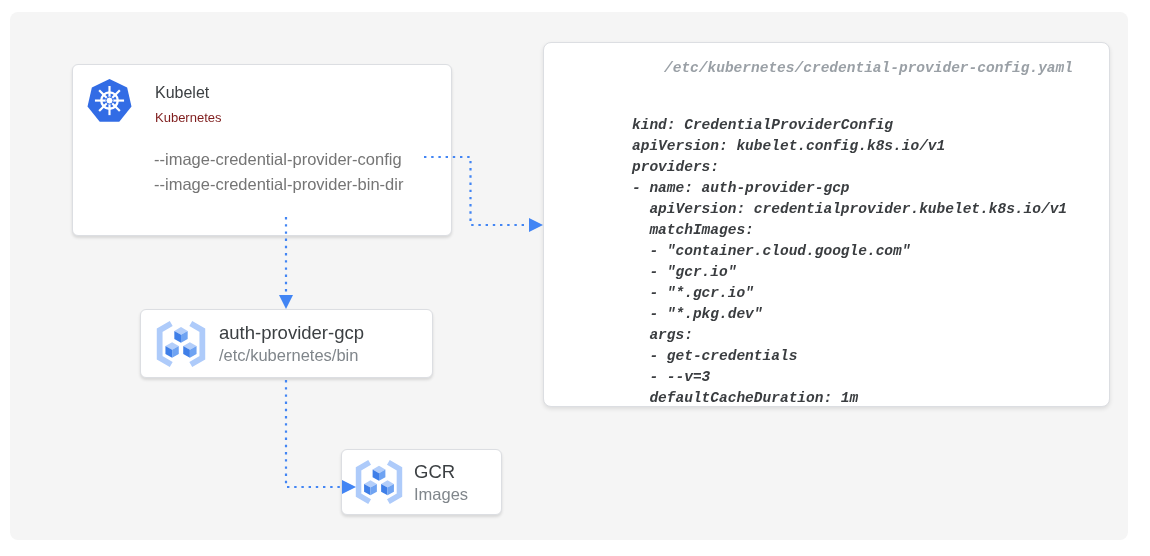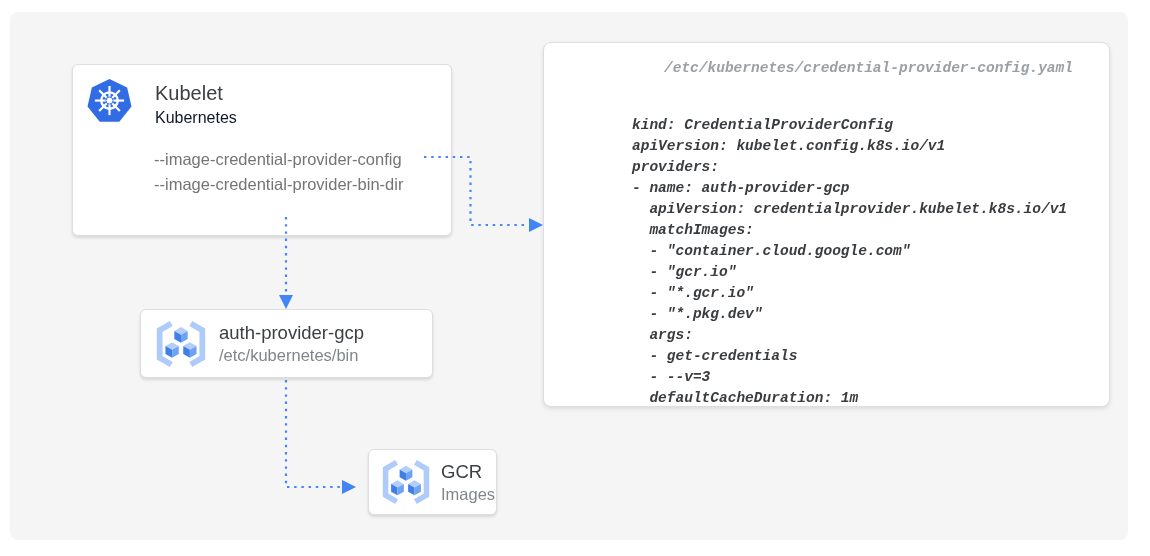--- a/index.html
+++ b/index.html
@@ -12,29 +12,29 @@
     position:absolute;left:10px;top:12px;width:1118px;height:528px;
     background:#f5f5f5;border-radius:8px;
   }
   .card{
     position:absolute;background:#ffffff;border:1px solid #dcdee2;
     border-radius:6px;box-shadow:0 2px 3px rgba(0,0,0,0.12);
     box-sizing:border-box;z-index:2;
   }
   .kubelet-card{left:72px;top:64px;width:380px;height:172px;}
   .auth-card{left:140px;top:309px;width:293px;height:69px;}
-  .gcr-card{left:368px;top:449px;width:129px;height:66px;}
+  .gcr-card{left:341px;top:449px;width:161px;height:66px;}
   .code-panel{
     position:absolute;left:543px;top:42px;width:567px;height:365px;
     background:#ffffff;border:1px solid #dcdee2;border-radius:8px;
     box-shadow:0 2px 4px rgba(0,0,0,0.10);box-sizing:border-box;z-index:2;
   }
   .abs{position:absolute;}
-  .card-title{font-size:20px;line-height:24px;color:#3c4043;}
-  .card-sub{font-size:16px;line-height:22px;color:#0f172a;}
+  .card-title{font-size:16px;line-height:24px;color:#3c4043;}
+  .card-sub{font-size:13px;line-height:22px;color:#7f1d1d;}
   .small-title{font-size:18.5px;line-height:22px;color:#3c4043;}
   .small-sub{font-size:16.5px;line-height:21px;color:#80868b;}
   .flag-list{font-size:16.5px;line-height:25px;color:#757575;}
   .yaml-path{
     font-family:"Liberation Mono", monospace;font-style:italic;font-weight:bold;
     font-size:14.5px;color:#9aa0a6;white-space:pre;margin-left:40px;
   }
   .yaml-code{
     font-family:"Liberation Mono", monospace;font-style:italic;font-weight:bold;
     font-size:14.5px;line-height:21px;color:#3a3d40;white-space:pre;margin:12px;

